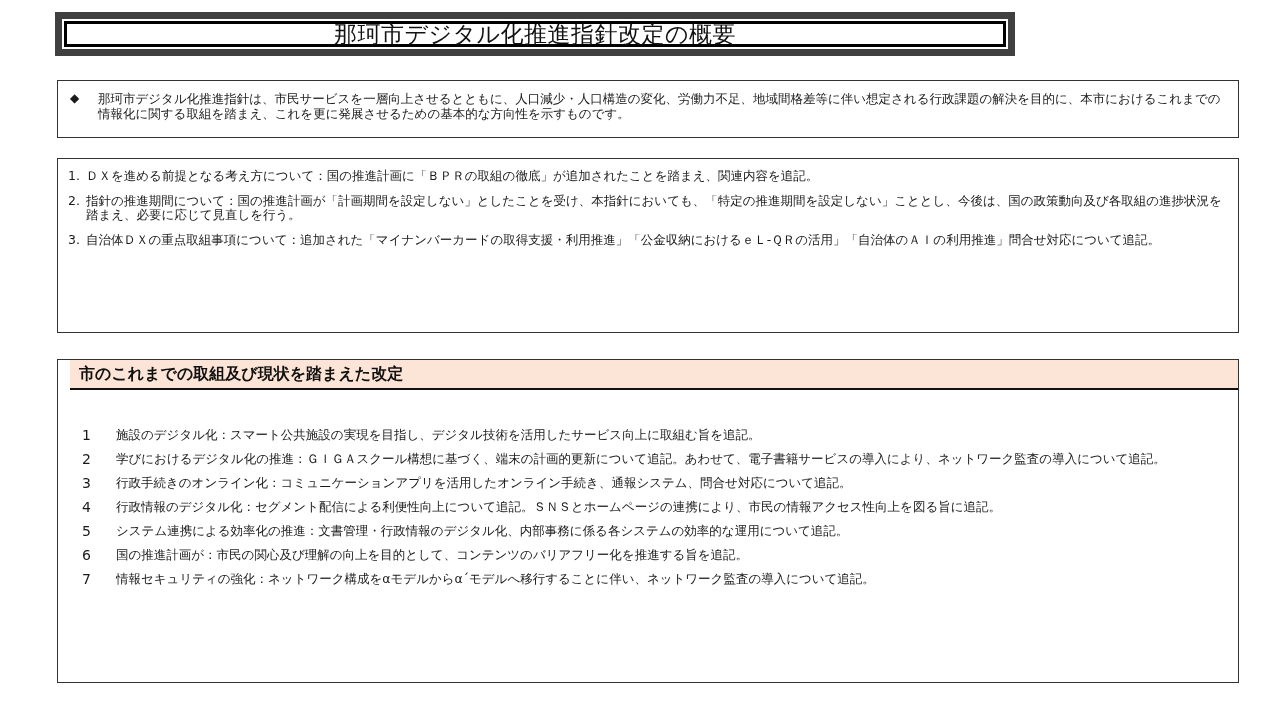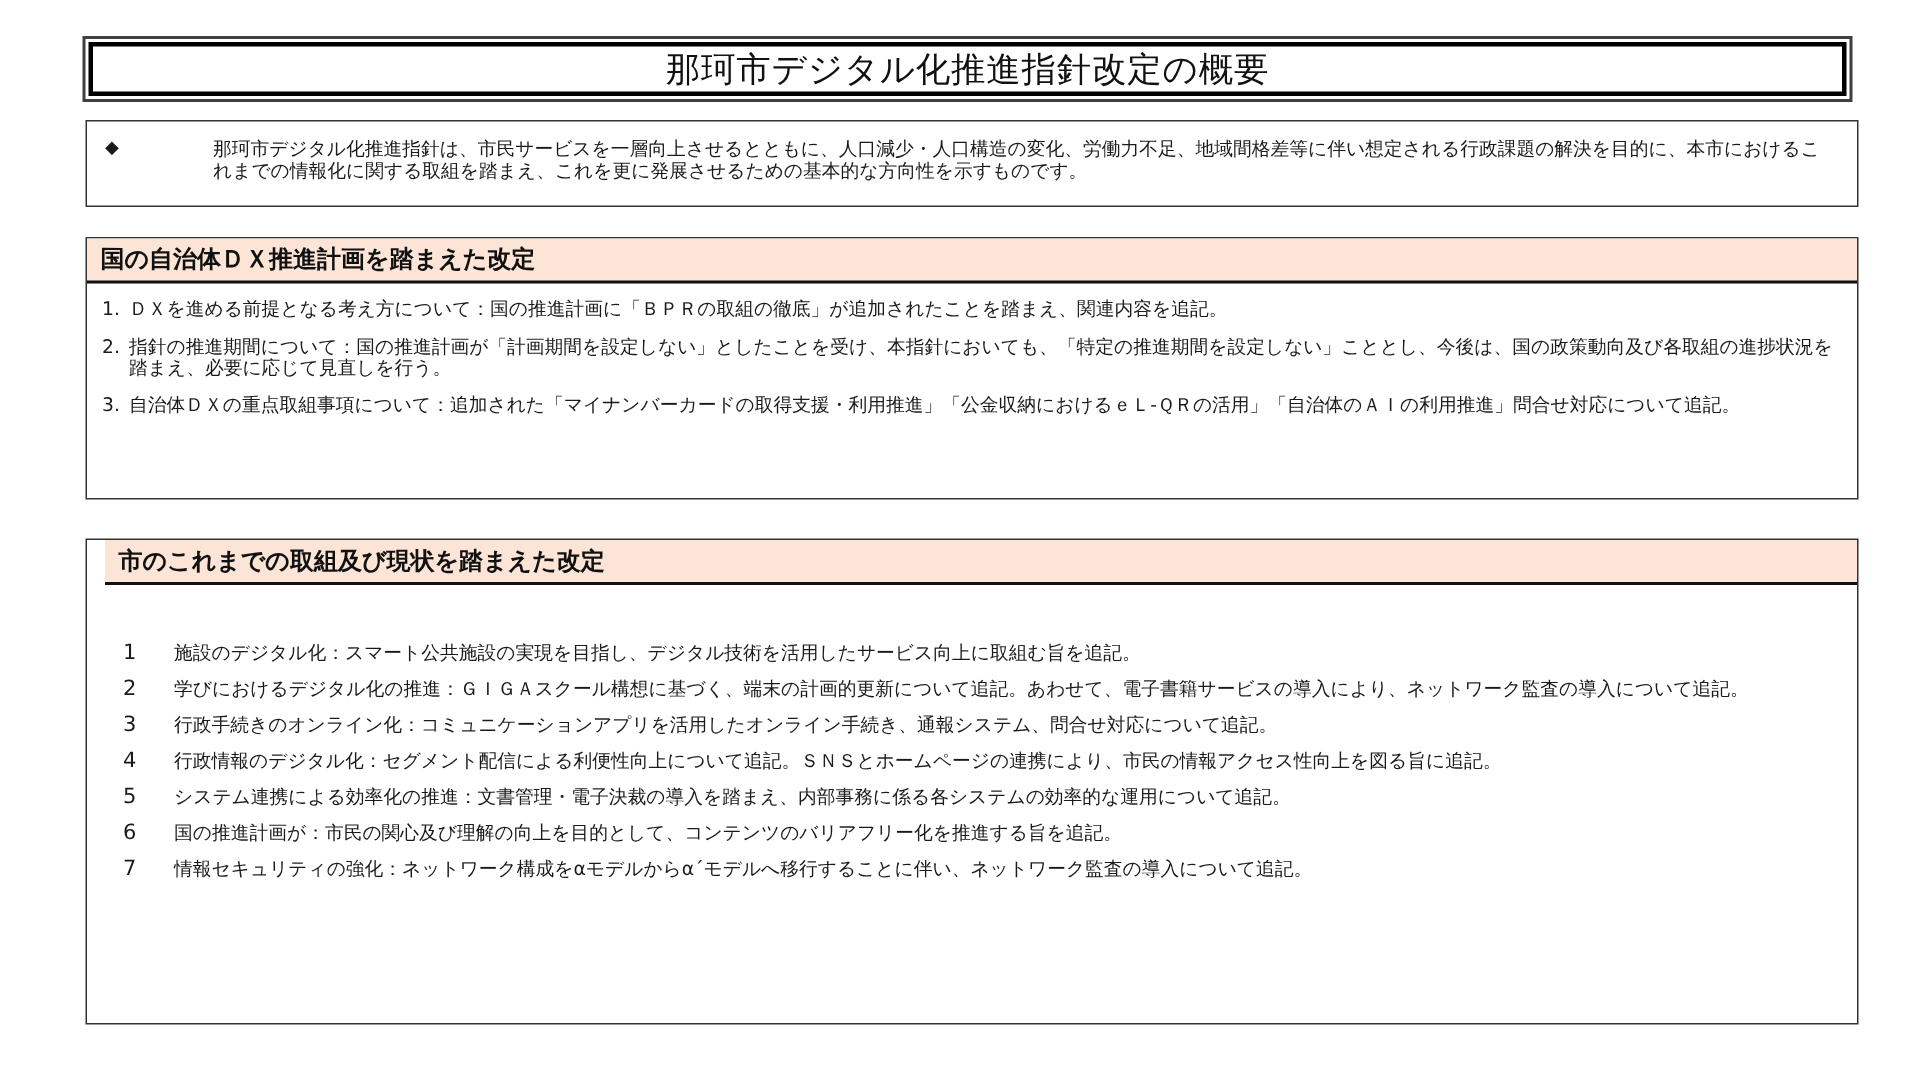--- a/index.html
+++ b/index.html
@@ -1,35 +1,35 @@
 <!DOCTYPE html>
 <html><head>
   <meta charset="utf-8">
   <style>
     * { box-sizing: border-box; margin: 0; padding: 0; }
     html, body { width: 1280px; height: 720px; background: #ffffff; overflow: hidden; }
     body { font-family: "DejaVu Sans", "Liberation Sans", sans-serif; color: #1a1a1a; position: relative; }
 
     .title-box {
-      position: absolute; left: 55px; top: 24px; width: 1180px; height: 44px;
-      border: 2px solid #404040; padding: 2px;
+      position: absolute; left: 55px; top: 12px; width: 960px; height: 44px;
+      border: 7px solid #404040; padding: 2px;
     }
     .title-inner {
       width: 100%; height: 100%; border: 3px solid #000;
       display: flex; align-items: center; justify-content: center;
       font-size: 23px; letter-spacing: 0.5px; color: #111;
     }
 
     .intro-box {
       position: absolute; left: 57px; top: 80px; width: 1182px; height: 58px;
       border: 1px solid #333; padding: 10px 16px 0 12px;
       display: flex; font-size: 12.5px; line-height: 15px;
     }
     .intro-bullet { width: 28px; flex: none; font-size: 12px; }
-    .intro-text { flex: 1; margin-left: 44px; }
+    .intro-text { flex: 1; }
 
     .section {
       position: absolute; left: 57px; width: 1182px; border: 1px solid #333;
     }
     .section-1 { top: 158px; height: 175px; }
     .section-2 { top: 359px; height: 324px; padding-left: 12px; }
     .section-header {
       background: #fce4d6; height: 30px; border-bottom: 2px solid #111;
       font-size: 16px; font-weight: bold; padding-left: 9px;
       display: flex; align-items: center; color: #111;
@@ -50,21 +50,20 @@
 <div class="title-box">
   <div class="title-inner">那珂市デジタル化推進指針改定の概要</div>
 </div>
 
 <div class="intro-box">
   <span class="intro-bullet">◆</span>
   <span class="intro-text">那珂市デジタル化推進指針は、市民サービスを一層向上させるとともに、人口減少・人口構造の変化、労働力不足、地域間格差等に伴い想定される行政課題の解決を目的に、本市におけるこれまでの情報化に関する取組を踏まえ、これを更に発展させるための基本的な方向性を示すものです。</span>
 </div>
 
 <div class="section section-1">
-  <div class="section-header">国の自治体ＤＸ推進計画を踏まえた改定</div>
   <div class="list-a">
     <div class="item">
       <span class="num">1.</span>
       <span class="txt">ＤＸを進める前提となる考え方について：国の推進計画に「ＢＰＲの取組の徹底」が追加されたことを踏まえ、関連内容を追記。</span>
     </div>
     <div class="item">
       <span class="num">2.</span>
       <span class="txt">指針の推進期間について：国の推進計画が「計画期間を設定しない」としたことを受け、本指針においても、「特定の推進期間を設定しない」こととし、今後は、国の政策動向及び各取組の進捗状況を踏まえ、必要に応じて見直しを行う。</span>
     </div>
     <div class="item">
@@ -88,21 +87,21 @@
     <div class="item">
       <span class="num">3</span>
       <span class="txt">行政手続きのオンライン化：コミュニケーションアプリを活用したオンライン手続き、通報システム、問合せ対応について追記。</span>
     </div>
     <div class="item">
       <span class="num">4</span>
       <span class="txt">行政情報のデジタル化：セグメント配信による利便性向上について追記。ＳＮＳとホームページの連携により、市民の情報アクセス性向上を図る旨に追記。</span>
     </div>
     <div class="item">
       <span class="num">5</span>
-      <span class="txt">システム連携による効率化の推進：文書管理・電子決裁の導入を踏まえ、内部事務に係る各システムの効率的な運用について追記。</span>
+      <span class="txt">システム連携による効率化の推進：文書管理・行政情報のデジタル化、内部事務に係る各システムの効率的な運用について追記。</span>
     </div>
     <div class="item">
       <span class="num">6</span>
       <span class="txt">国の推進計画が：市民の関心及び理解の向上を目的として、コンテンツのバリアフリー化を推進する旨を追記。</span>
     </div>
     <div class="item">
       <span class="num">7</span>
       <span class="txt">情報セキュリティの強化：ネットワーク構成をαモデルからα´モデルへ移行することに伴い、ネットワーク監査の導入について追記。</span>
     </div>
   </div>

